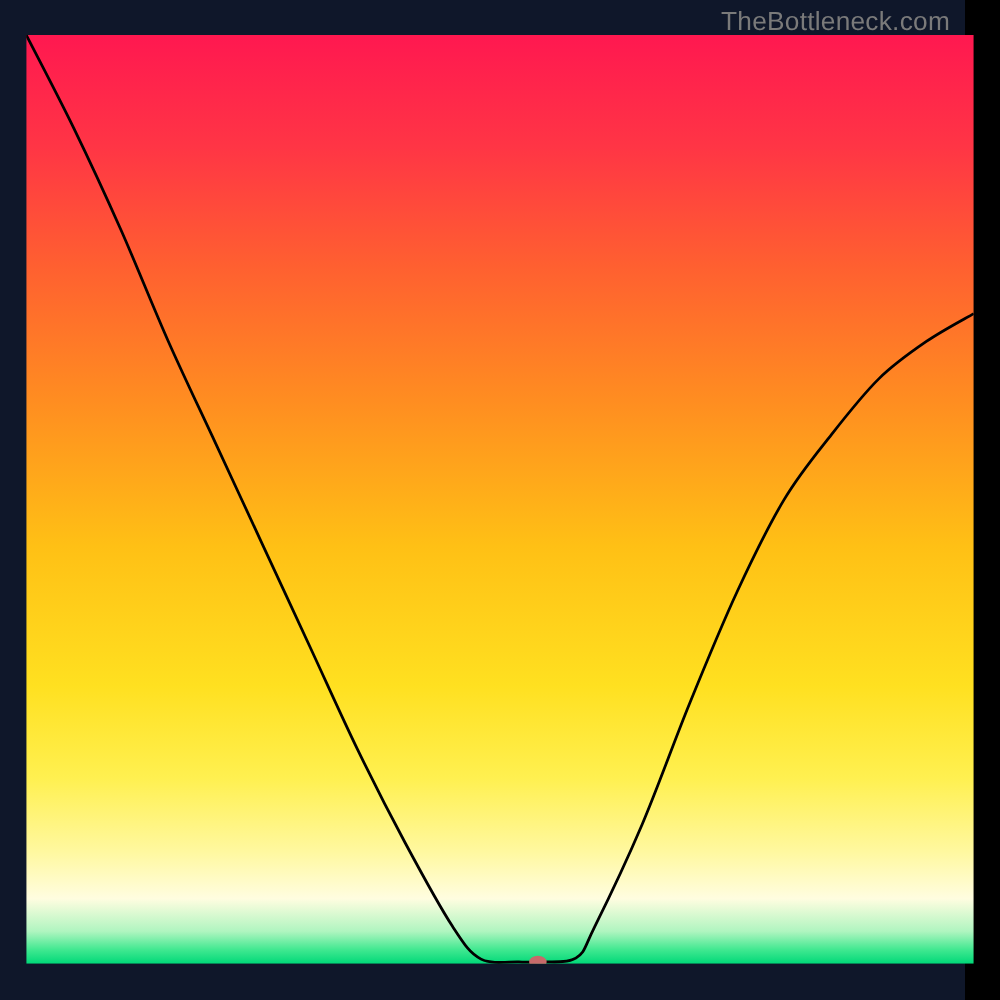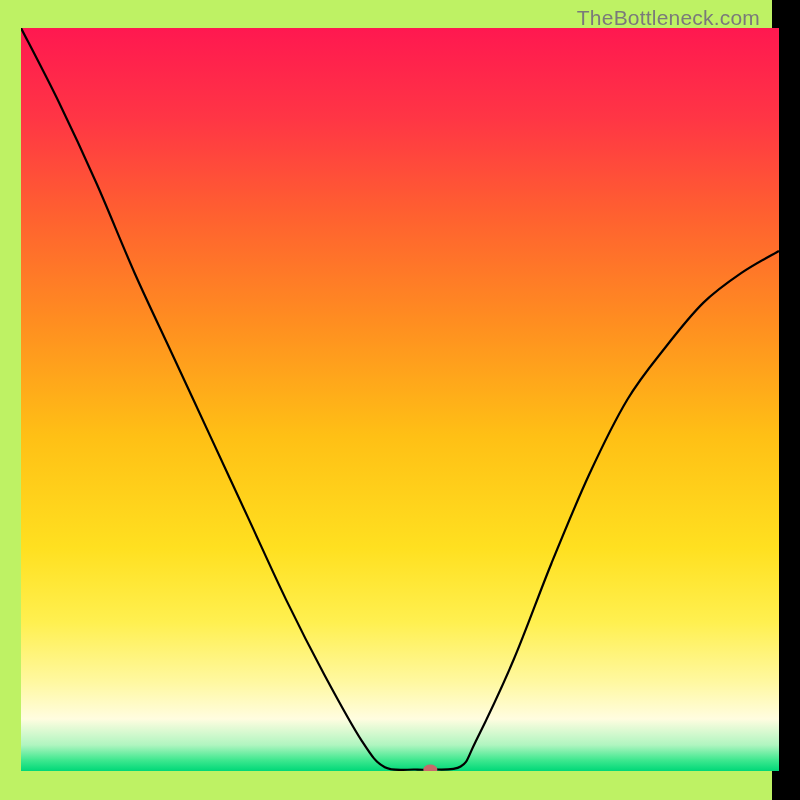--- a/index.html
+++ b/index.html
@@ -8,21 +8,21 @@
     background: #000;
     width: 800px;
     height: 800px;
     overflow: hidden;
     font-family: Arial, sans-serif;
   }
   .container {
     width: 772px;
     height: 800px;
     position: relative;
-    background: #bef264;
+    background: #0f172a;
   }
   .watermark {
     position: absolute;
     top: 6px;
     right: 12px;
     color: #7a7a7a;
     font-size: 21px;
     font-weight: 500;
     letter-spacing: 0.2px;
   }

